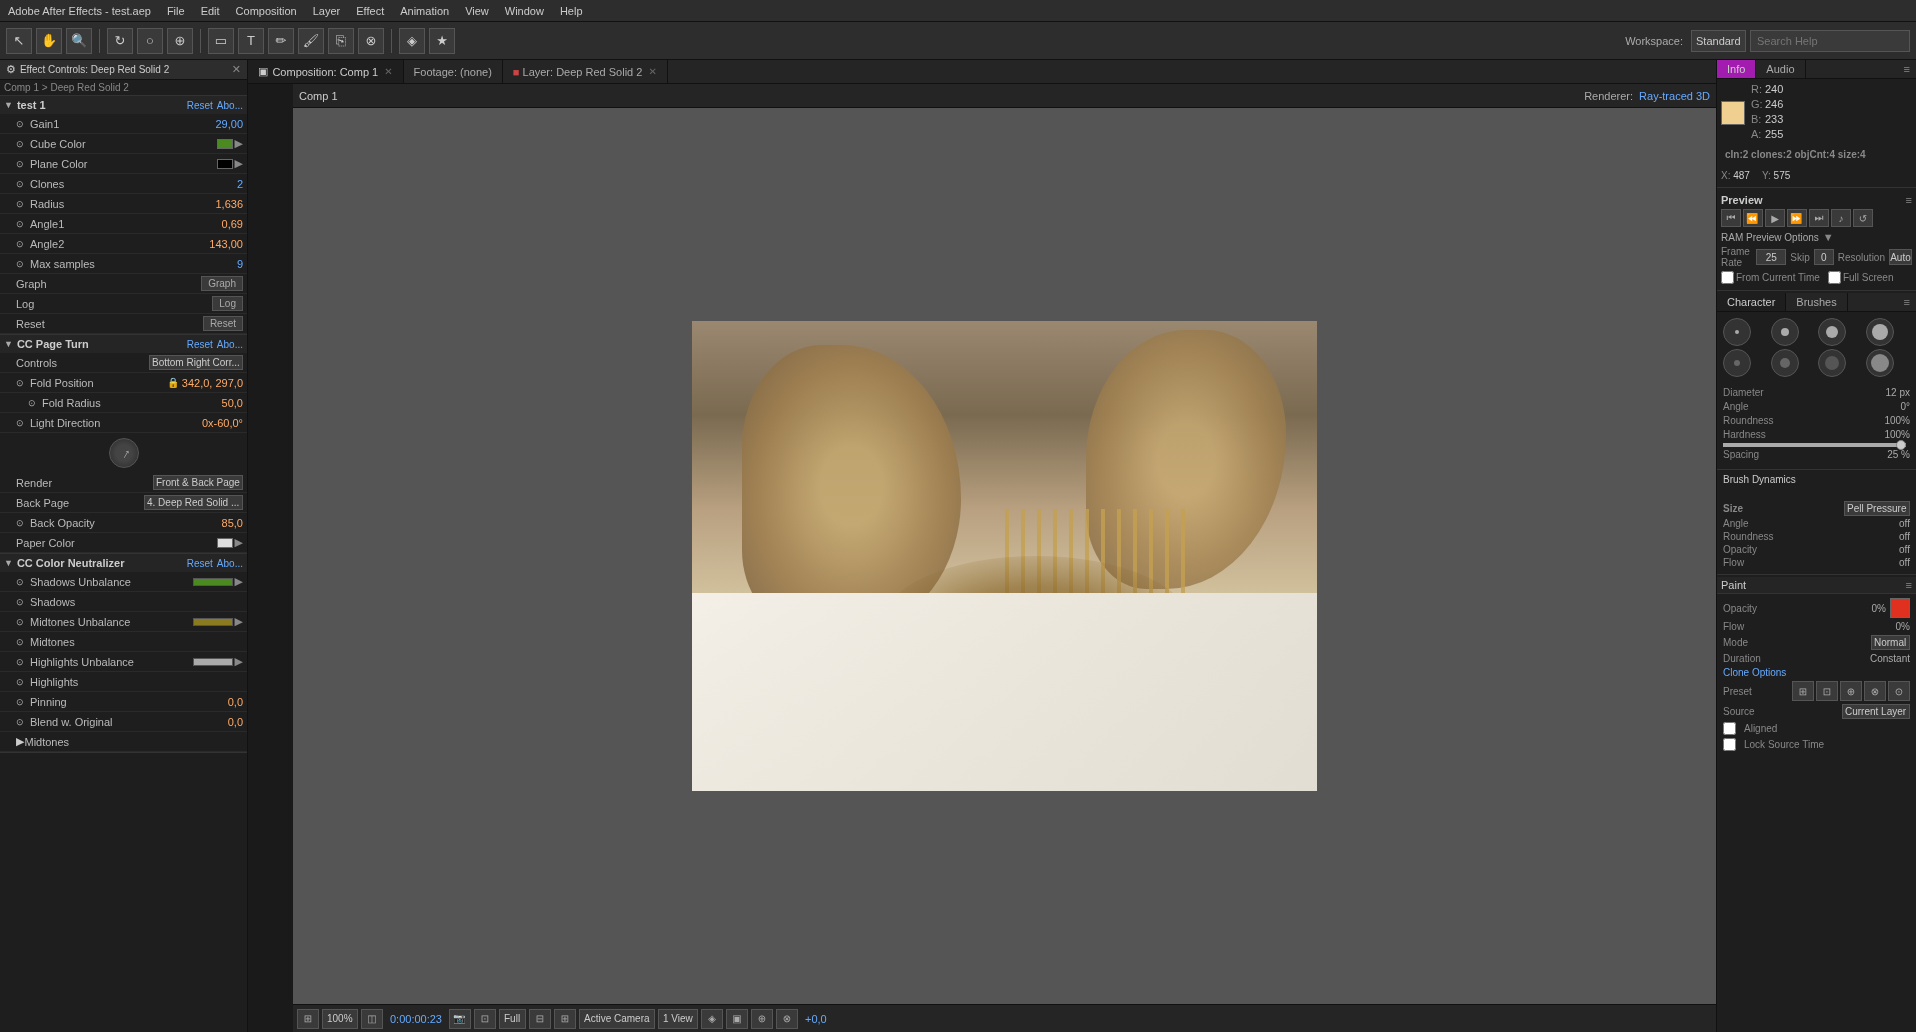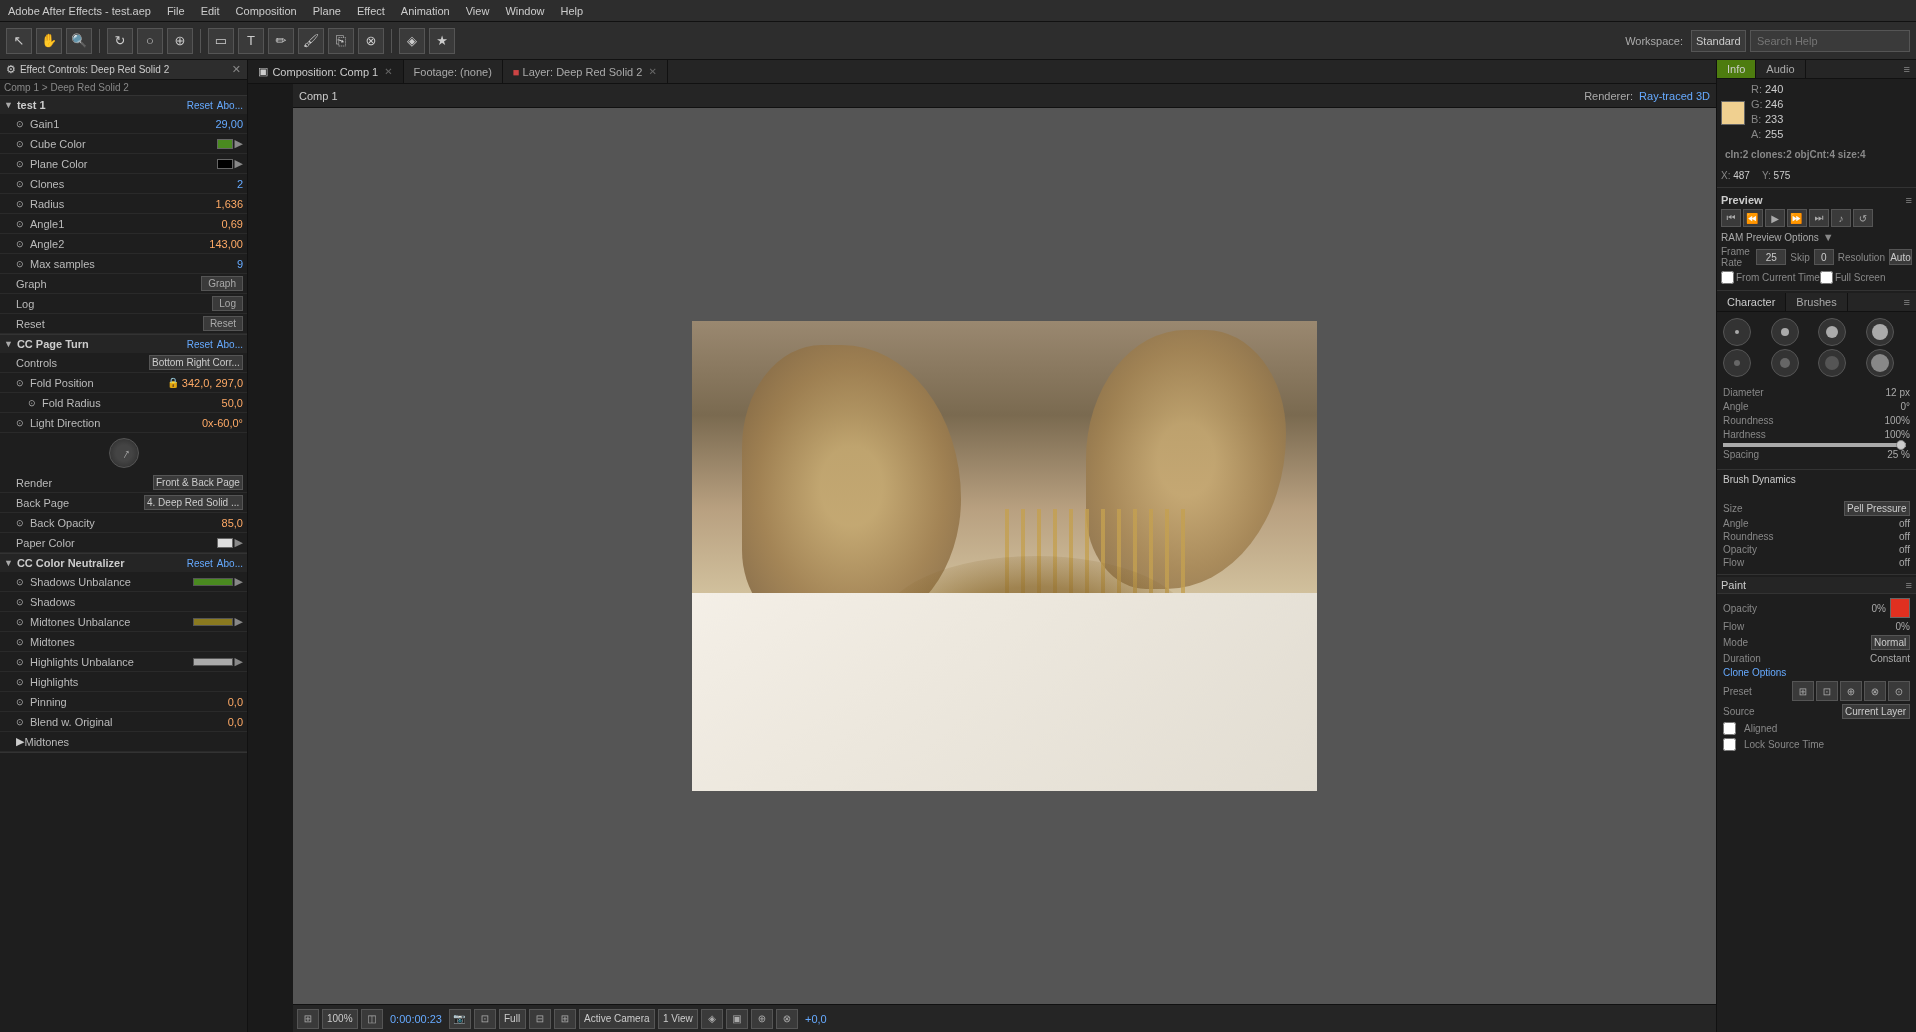--- a/index.html
+++ b/index.html
@@ -86,21 +86,21 @@
     #comp-controls { background: #252525; height: 28px; display: flex; align-items: center; padding: 0 4px; gap: 3px; border-top: 1px solid #111; }
     .comp-ctrl-btn { background: #3a3a3a; border: 1px solid #555; color: #aaa; width: 22px; height: 20px; display: flex; align-items: center; justify-content: center; cursor: pointer; font-size: 10px; }
     .comp-zoom { background: #3a3a3a; border: 1px solid #555; color: #ccc; font-size: 10px; padding: 1px 4px; height: 20px; }
     .comp-time { color: #6af; font-size: 11px; margin: 0 4px; cursor: pointer; }
     .comp-dropdown { background: #3a3a3a; border: 1px solid #555; color: #ccc; font-size: 10px; padding: 1px 4px; height: 20px; }
     
     
     #right-panel { width: 200px; background: #1e1e1e; border-left: 1px solid #111; display: flex; flex-direction: column; overflow: hidden; }
     #right-panel-tabs { display: flex; background: #252525; border-bottom: 1px solid #111; }
     .right-tab { padding: 3px 10px; font-size: 11px; color: #aaa; cursor: pointer; border-right: 1px solid #111; }
-    .right-tab.active { background: #4d7c0f; color: #ccc; }
+    .right-tab.active { background: #a21caf; color: #ccc; }
     
     #info-panel { padding: 4px; }
     .info-row { display: flex; align-items: center; margin-bottom: 3px; font-size: 11px; }
     .info-label { color: #888; width: 14px; }
     .info-value { color: #ccc; }
     .color-preview { width: 24px; height: 24px; background: #f0d090; border: 1px solid #666; margin-right: 6px; }
     
     #preview-panel { padding: 4px; }
     .preview-controls { display: flex; align-items: center; gap: 2px; margin-bottom: 4px; }
     .prev-btn { background: #3a3a3a; border: 1px solid #555; color: #aaa; width: 20px; height: 18px; display: flex; align-items: center; justify-content: center; cursor: pointer; font-size: 10px; }
@@ -147,21 +147,21 @@
   </style>
 </head>
 <body>
 
 <div id="menu-bar">
   <span class="app-title">Adobe After Effects - test.aep</span>
   <div class="menu-items">
     <span class="menu-item">File</span>
     <span class="menu-item">Edit</span>
     <span class="menu-item">Composition</span>
-    <span class="menu-item">Plane</span>
+    <span class="menu-item">Layer</span>
     <span class="menu-item">Effect</span>
     <span class="menu-item">Animation</span>
     <span class="menu-item">View</span>
     <span class="menu-item">Window</span>
     <span class="menu-item">Help</span>
   </div>
 </div>
 
 <div id="toolbar">
   <div class="tool-btn">↖</div>
@@ -570,21 +570,21 @@
       <div class="fps-row">
         <span style="color:#888;">Frame Rate</span>
         <input class="fps-box" value="25" style="">
         <span style="color:#888;">Skip</span>
         <input class="fps-box" value="0" style="width: 20px;">
         <span style="color:#888;">Resolution</span>
         <select class="fps-box" style="width:36px;">
           <option>Auto</option>
         </select>
       </div>
-      <div style="display:flex;margin-top:3px;font-size:10px;align-items:flex-end;">
+      <div style="display:flex;gap:8px;margin-top:3px;font-size:10px;align-items:flex-end;">
         <label style="display:flex;align-items:center;gap:2px;color:#888;cursor:pointer;">
           <input type="checkbox" style="">
           <span>From Current Time</span>
         </label>
         <label style="display:flex;align-items:center;gap:2px;color:#888;cursor:pointer;">
           <input type="checkbox" style="">
           <span>Full Screen</span>
         </label>
       </div>
     </div>
@@ -653,21 +653,21 @@
         <span class="brush-prop-label">Spacing</span>
         <span class="brush-prop-value">25 %</span>
       </div>
     </div>
 
     <div class="section-divider"></div>
 
     <div style="padding:2px 6px;font-size:10px;">
       <div style="color:#ccc;margin-bottom:16px;">Brush Dynamics</div>
       <div style="display:flex;align-items:center;gap:4px;margin-bottom:2px;">
-        <span style="color:#888;flex:1;">Size</span>
+        <span style="color:#888;flex:1;font-weight:bold;">Size</span>
         <select class="param-dropdown">
           <option>Pell Pressure</option>
         </select>
       </div>
       <div style="display:flex;align-items:center;gap:4px;margin-bottom:2px;">
         <span style="color:#888;flex:1;">Angle</span>
         <span style="color:#aaa;">off</span>
       </div>
       <div style="display:flex;align-items:center;gap:4px;margin-bottom:2px;">
         <span style="color:#888;flex:1;">Roundness</span>

